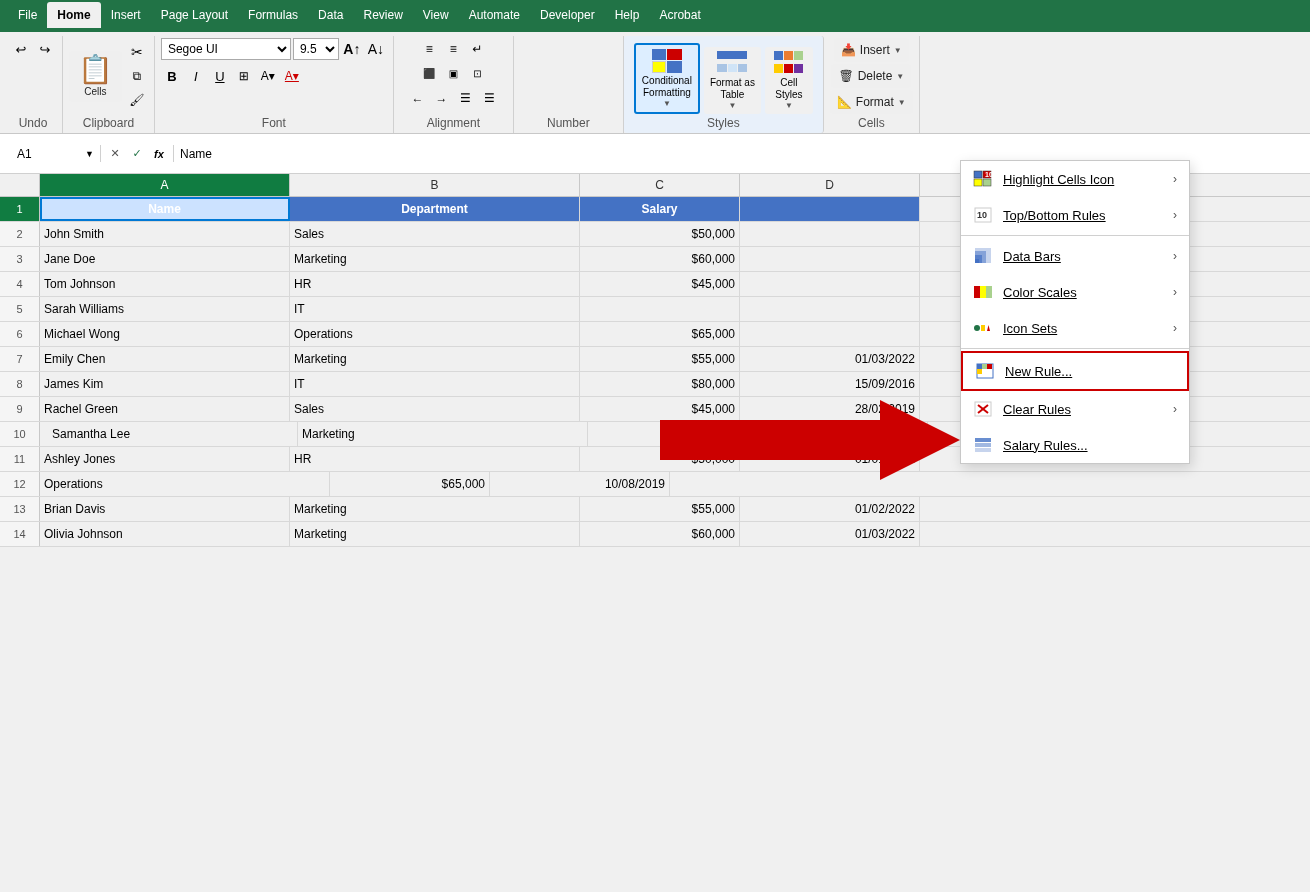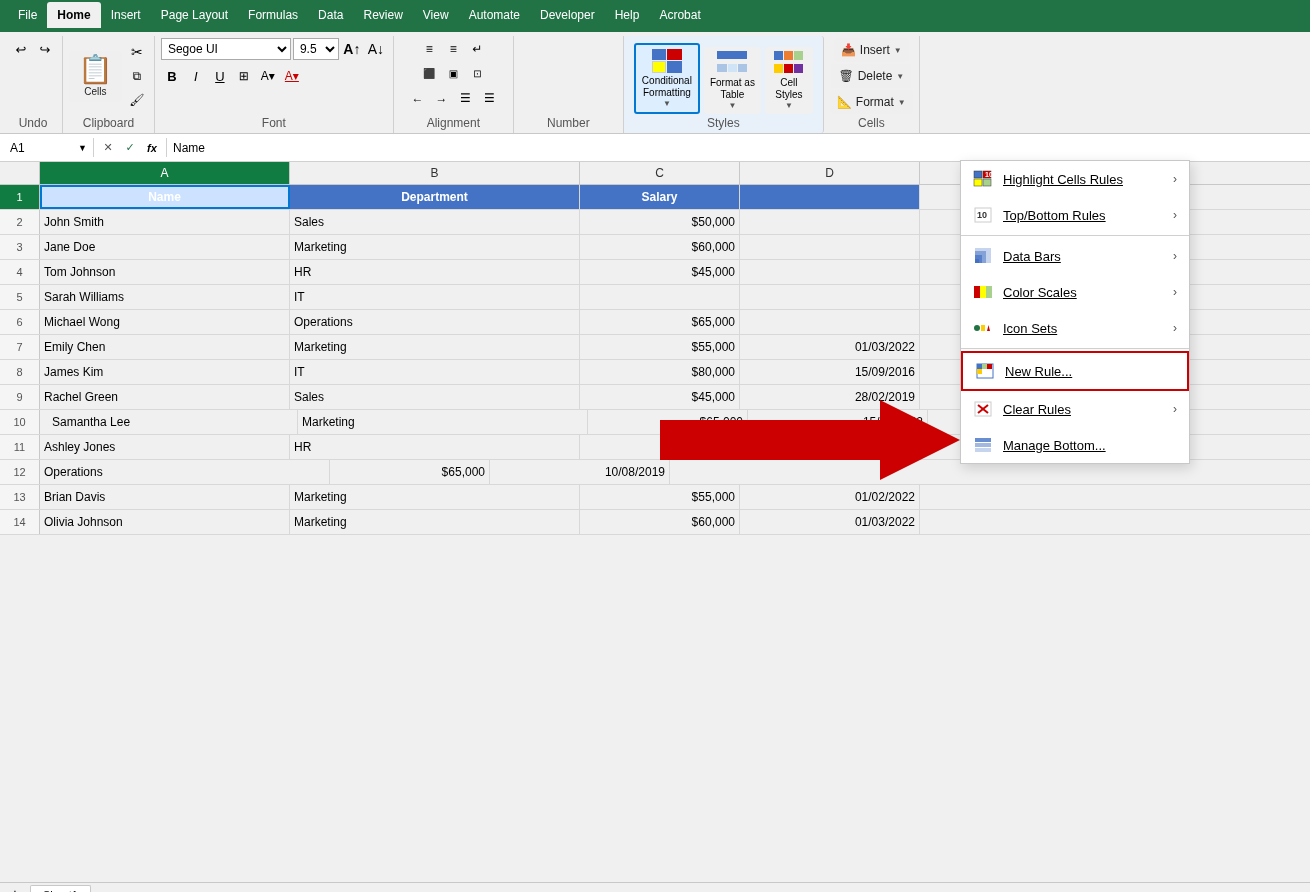--- a/index.html
+++ b/index.html
@@ -48,21 +48,21 @@
 
     
     .styles-group { display: flex; align-items: flex-start; gap: 2px; }
     .cf-btn { background: #f0f0f0; border: none; cursor: pointer; display: flex; flex-direction: column; align-items: center; padding: 4px 6px; border-radius: 3px; font-size: 10px; min-width: 56px; }
     .cf-btn.active { background: #ddeeff; border: 1px solid #0078d4; }
 
     
     .cells-group { display: flex; flex-direction: column; gap: 2px; }
 
     
-    .formula-bar { display: flex; align-items: center; background: white; border-bottom: 1px solid #d0d0d0; height: 28px; padding: 4px; }
+    .formula-bar { display: flex; align-items: center; background: white; border-bottom: 1px solid #d0d0d0; height: 40px; padding: 11px; }
     .cell-ref-box { width: 90px; border-right: 1px solid #d0d0d0; height: 100%; display: flex; align-items: center; padding: 0 6px; font-size: 12px; }
     .formula-controls { display: flex; align-items: center; padding: 0 4px; gap: 2px; border-right: 1px solid #d0d0d0; height: 100%; }
     .formula-ctrl-btn { width: 20px; height: 20px; border: none; background: transparent; cursor: pointer; font-size: 14px; display: flex; align-items: center; justify-content: center; }
     .formula-input { flex: 1; border: none; outline: none; font-size: 12px; padding: 0 6px; height: 100%; }
 
     
     .spreadsheet-container { display: flex; flex-direction: column; height: calc(100vh - 148px); overflow: hidden; }
     .sheet-grid { display: flex; flex-direction: column; flex: 1; overflow: hidden; }
 
     .grid-header-row { display: flex; background: #f0f0f0; border-bottom: 1px solid #c8c8c8; }
@@ -422,21 +422,21 @@
   <div class="menu-item">
     <div class="menu-icon">
       <svg width="20" height="18" viewBox="0 0 20 18">
         <rect x="1" y="1" width="8" height="7" fill="#4472c4" stroke="#333" stroke-width="0.5"></rect>
         <rect x="10" y="1" width="8" height="7" fill="#cc0000" stroke="#333" stroke-width="0.5"></rect>
         <rect x="1" y="9" width="8" height="7" fill="#ffff00" stroke="#333" stroke-width="0.5"></rect>
         <rect x="10" y="9" width="8" height="7" fill="#a9d18e" stroke="#333" stroke-width="0.5"></rect>
         <text x="12" y="7" font-size="7" fill="white" font-weight="bold">10</text>
       </svg>
     </div>
-    <span class="menu-label">Highlight Cells Rules</span>
+    <span class="menu-label">Highlight Cells Icon</span>
     <span class="menu-arrow">›</span>
   </div>
 
   <div class="menu-item">
     <div class="menu-icon">
       <svg width="20" height="18" viewBox="0 0 20 18">
         <rect x="2" y="2" width="16" height="14" fill="white" stroke="#ccc" stroke-width="1"></rect>
         <text x="4" y="12" font-size="9" fill="#333" font-weight="bold">10</text>
       </svg>
     </div>
@@ -511,16 +511,16 @@
   </div>
 
   <div class="menu-item">
     <div class="menu-icon">
       <svg width="20" height="18" viewBox="0 0 20 18">
         <rect x="2" y="2" width="16" height="4" fill="#4472c4" opacity="0.8"></rect>
         <rect x="2" y="7" width="16" height="4" fill="#4472c4" opacity="0.5"></rect>
         <rect x="2" y="12" width="16" height="4" fill="#4472c4" opacity="0.3"></rect>
       </svg>
     </div>
-    <span class="menu-label">Manage Bottom...</span>
+    <span class="menu-label">Salary Rules...</span>
   </div>
 
 </div>
 
 </body></html>

